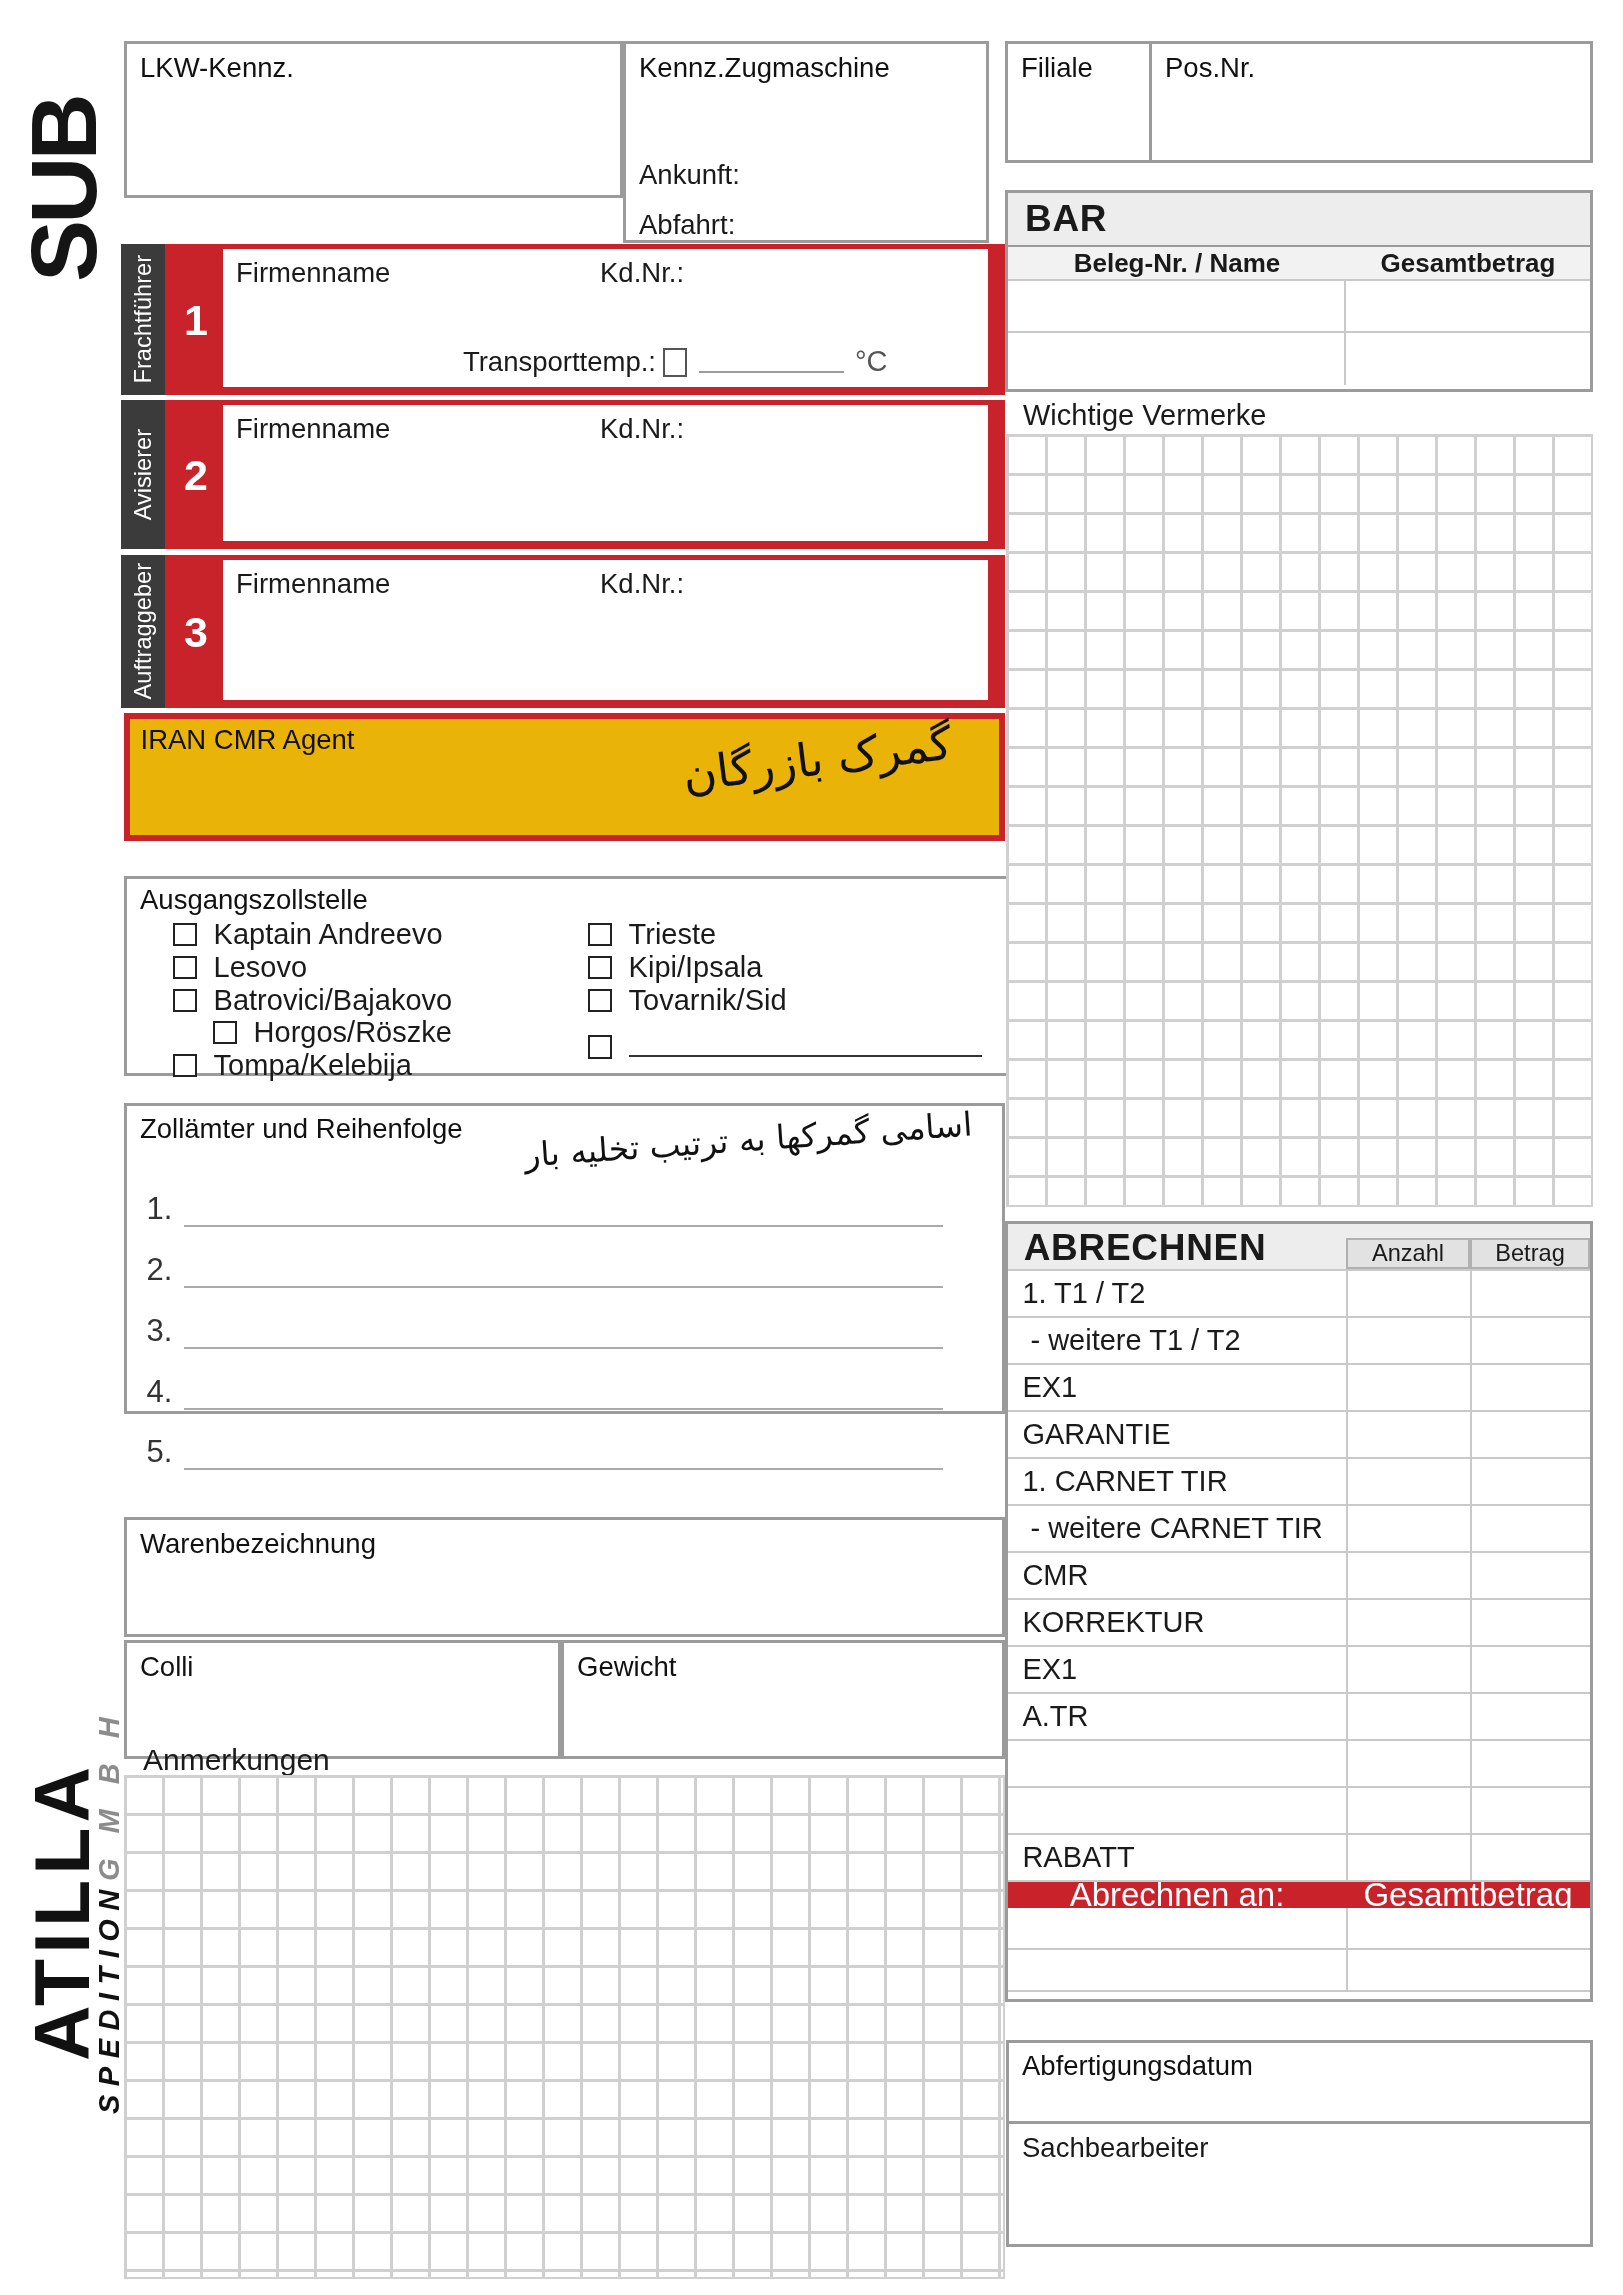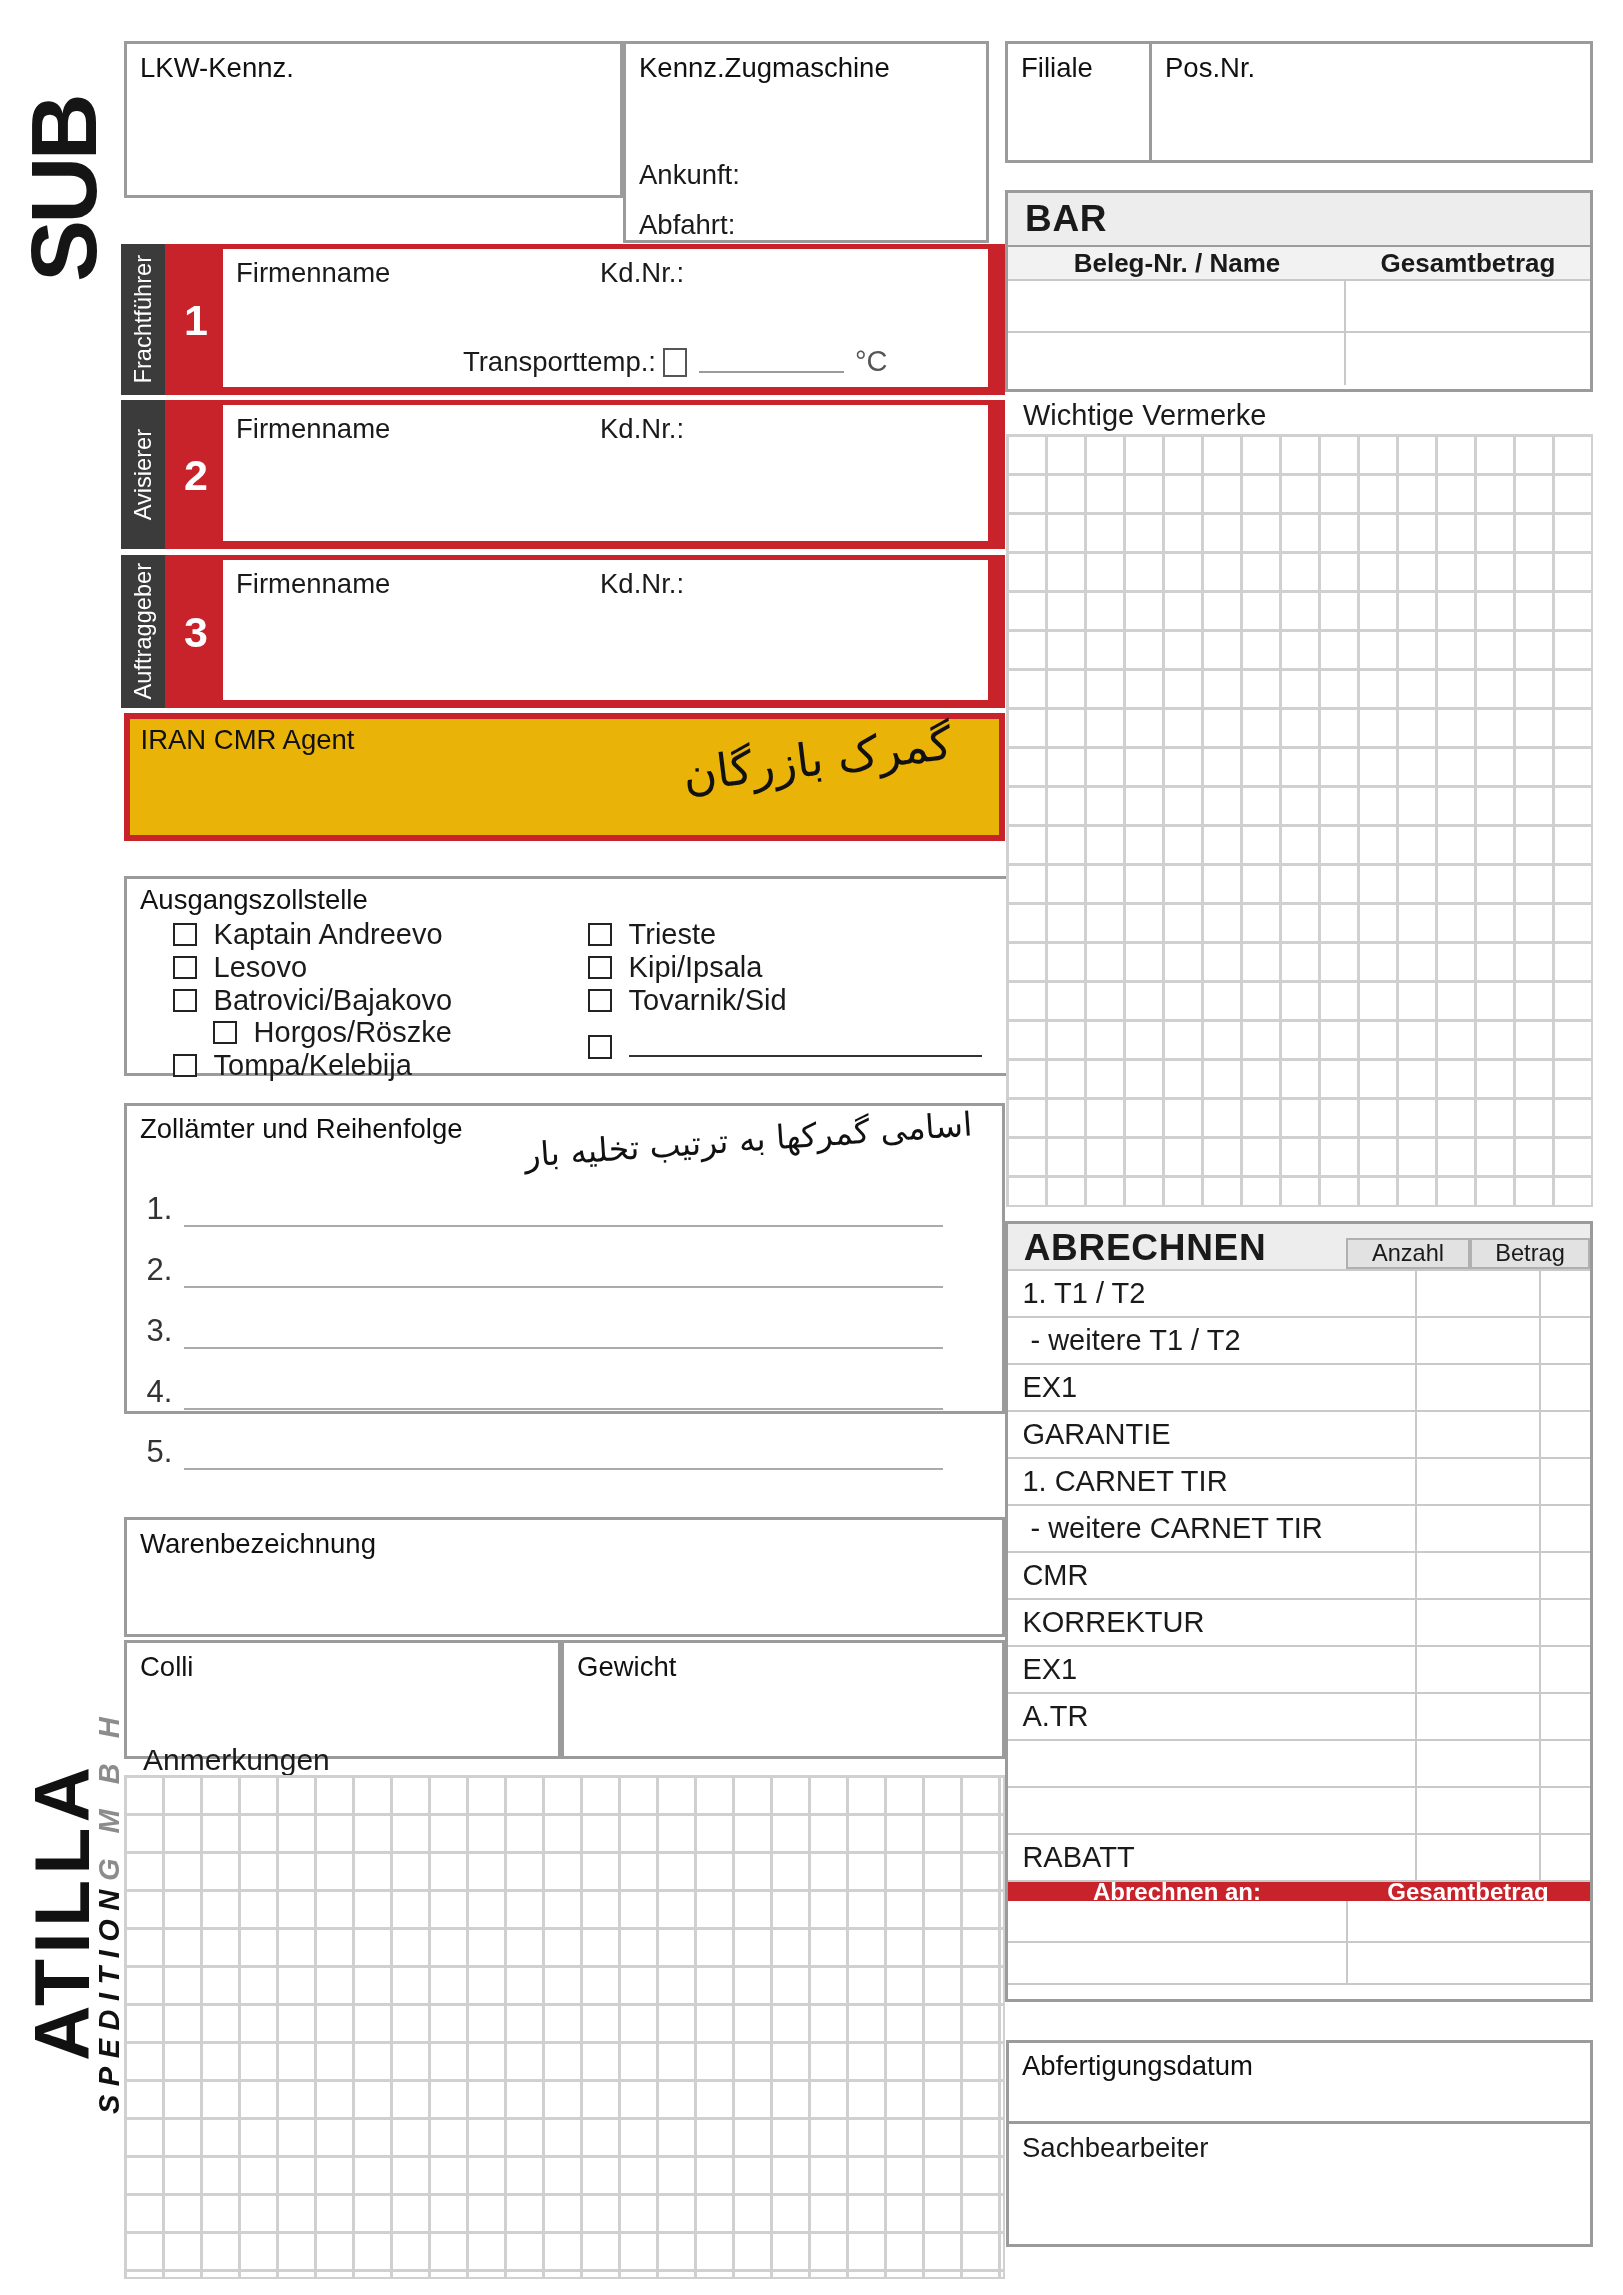--- a/index.html
+++ b/index.html
@@ -99,24 +99,24 @@
 
   
   .abr-box{left:1005px;top:1221px;width:588px;height:781px;border:3.3px solid var(--border);background:#fff;}
   .abr-header{position:relative;height:47px;background:#ededed;border-bottom:2px solid var(--rowline);}
   .abr-title{position:absolute;left:15.7px;top:2.6px;font-size:37px;font-weight:bold;letter-spacing:0.7px;}
   .abr-colhead{position:absolute;top:14.4px;height:31px;background:#e2e2e2;border:2px solid #b0b0b0;
     display:flex;align-items:center;justify-content:center;font-size:23.6px;}
   .abr-colhead.anzahl{left:338px;width:124px;}
   .abr-colhead.betrag{left:462px;width:120px;}
   .abr-row{display:flex;height:47px;border-bottom:2px solid var(--rowline);}
-  .abr-row .lbl{width:407px;display:flex;align-items:center;padding-left:14.4px;font-size:29px;white-space:pre;}
+  .abr-row .lbl{width:338px;display:flex;align-items:center;padding-left:14.4px;font-size:29px;white-space:pre;}
   .abr-row .v1{width:124px;border-left:2px solid var(--rowline);}
   .abr-row .v2{flex:1;border-left:2px solid var(--rowline);}
-  .abr-footer{display:flex;height:19px;background:var(--red);color:#fff;font-weight:bold;font-size:24px;}
+  .abr-footer{display:flex;height:26px;background:var(--red);color:#fff;font-weight:normal;font-size:33px;}
   .abr-footer .f1{width:338px;display:flex;align-items:center;justify-content:center;}
   .abr-footer .f2{flex:1;display:flex;align-items:center;justify-content:center;}
   .abr-brow{display:flex;height:42px;border-bottom:2px solid var(--rowline);}
   .abr-brow .lbl{width:338px;}
   .abr-brow .v{flex:1;border-left:2px solid var(--rowline);}
 
   
   .abf-box{left:1006px;top:2040px;width:587px;height:207px;border:3.3px solid var(--border);}
   .abf-divider{position:absolute;left:0;top:78px;width:100%;height:3.3px;background:var(--border);}
   .sach-label{position:absolute;left:13px;top:89px;font-size:27.5px;}

